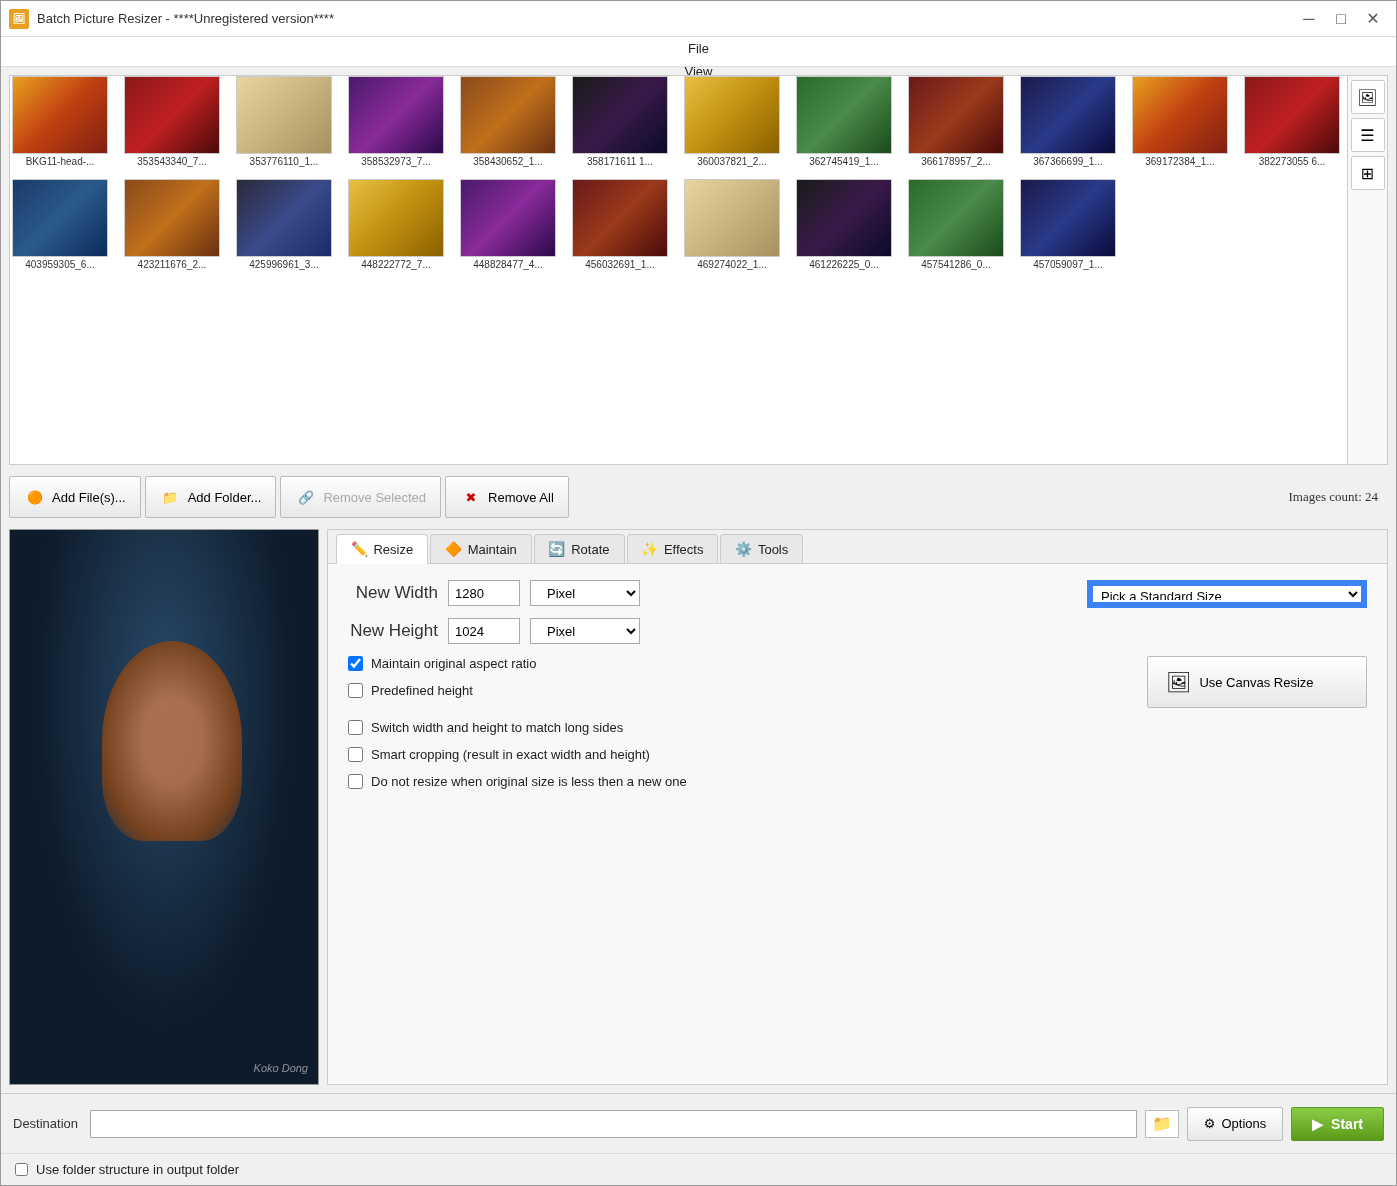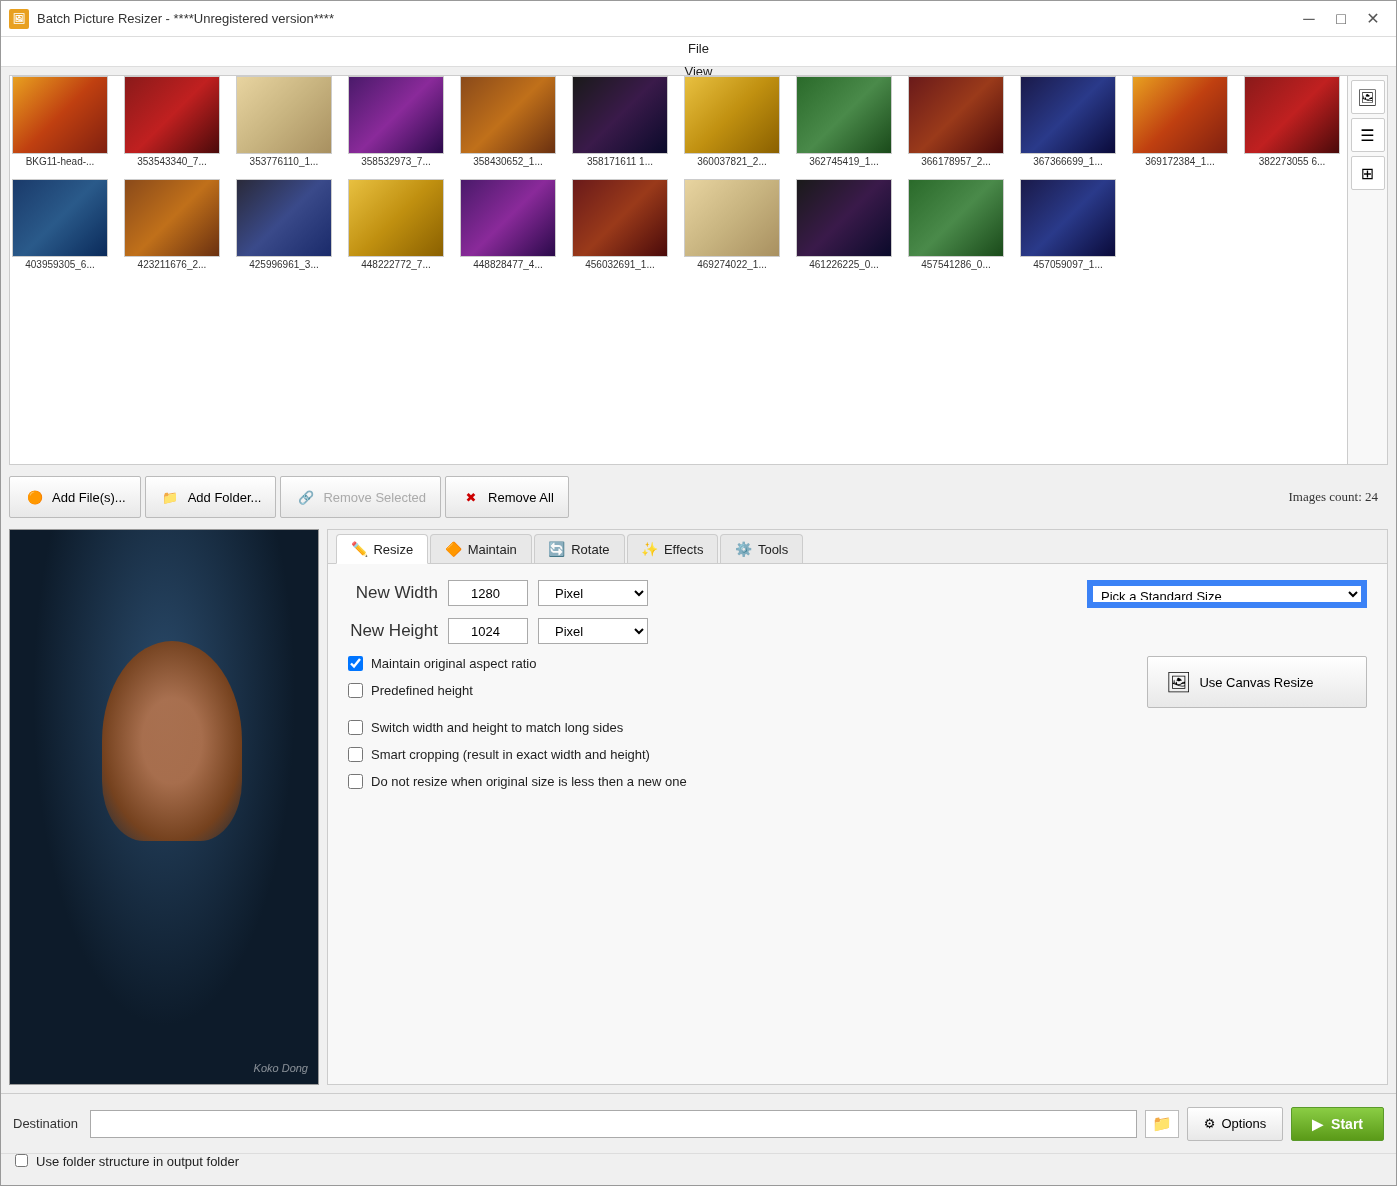--- a/index.html
+++ b/index.html
@@ -270,24 +270,24 @@
       align-items: center;
       gap: 10px;
     }
     .form-label {
       width: 90px;
       text-align: right;
       font-size: 17px;
       color: #333;
     }
     .form-input {
-      width: 80px;
+      width: 72px;
       height: 26px;
       border: 1px solid #aaa;
-      padding: 2px 22px;
+      padding: 2px 6px;
       font-size: 13px;
       background: #fff;
     }
     .form-select {
       width: 110px;
       height: 26px;
       border: 1px solid #aaa;
       font-size: 13px;
       background: #fff;
       padding: 2px 12px;
@@ -384,21 +384,21 @@
       font-size: 14px;
       font-weight: bold;
       color: white;
       border-radius: 2px;
     }
 
     
     .folder-checkbox-row {
       height: 32px;
       display: flex;
-      align-items: flex-start;
+      align-items: center;
       padding: 0 14px;
       gap: 8px;
       font-size: 13px;
       background: #f0f0f0;
       border-top: 1px solid #ddd;
     }
 
     
     ::-webkit-scrollbar { width: 12px; }
     ::-webkit-scrollbar-track { background: #f0f0f0; }

